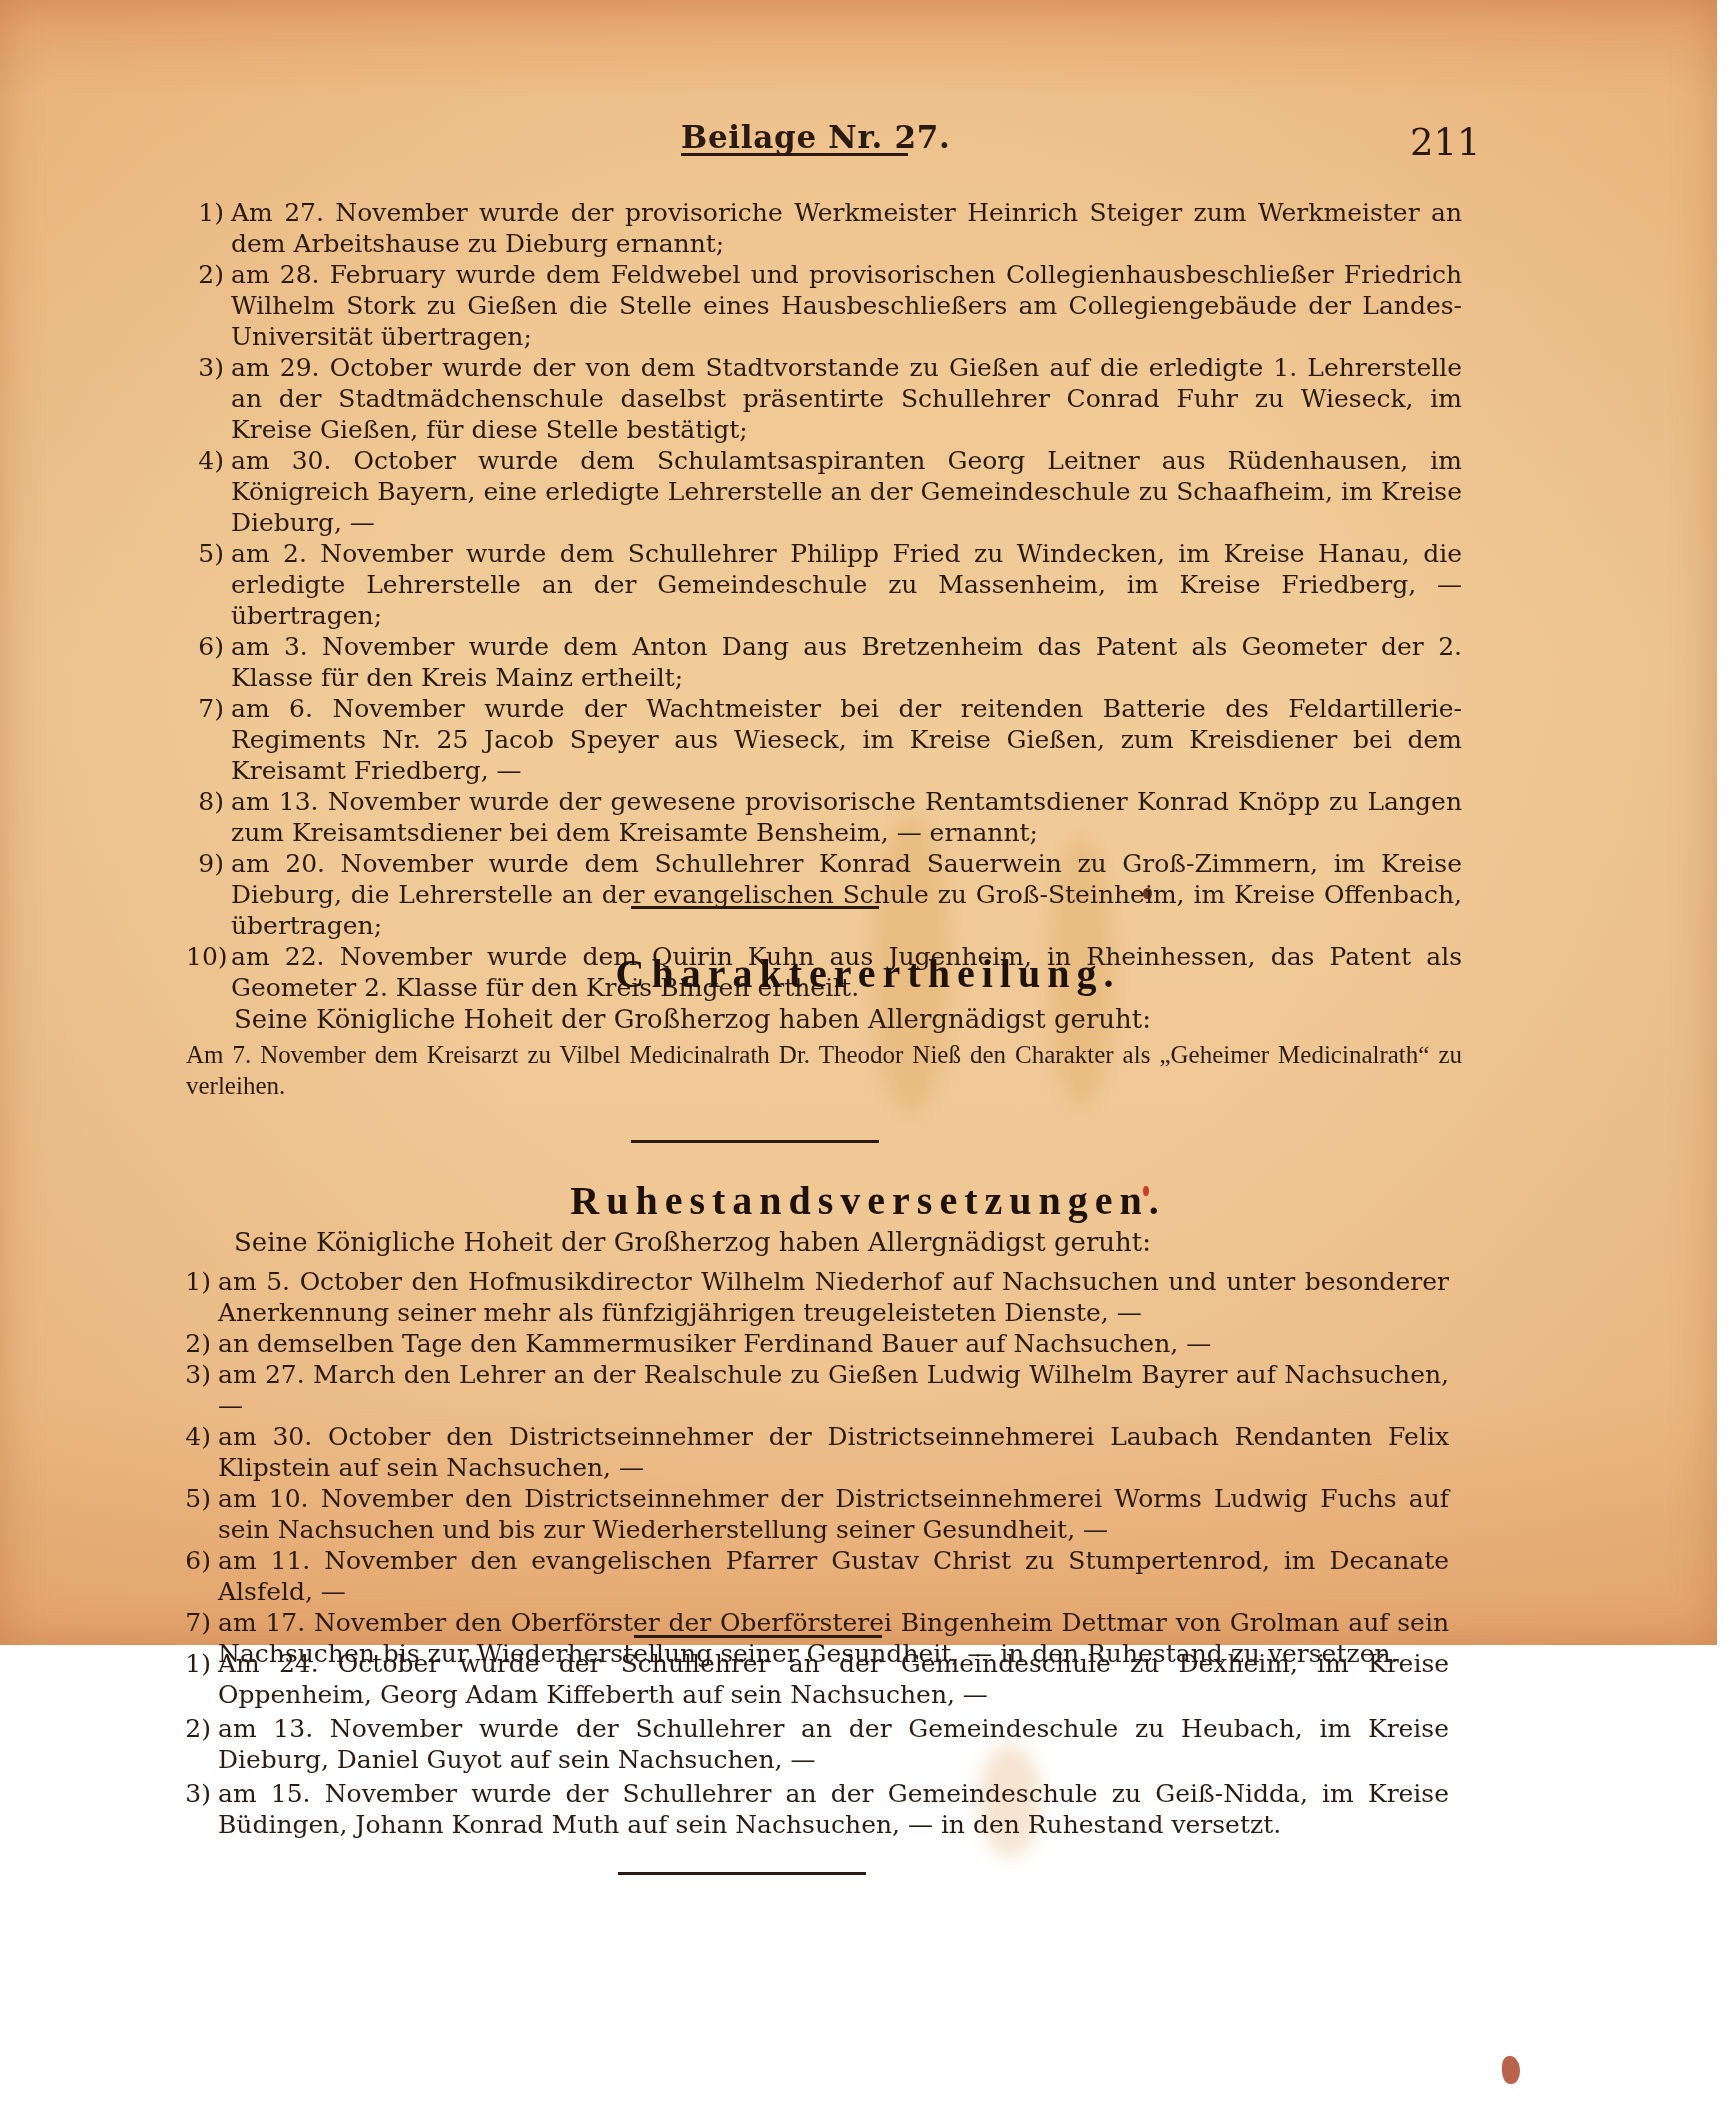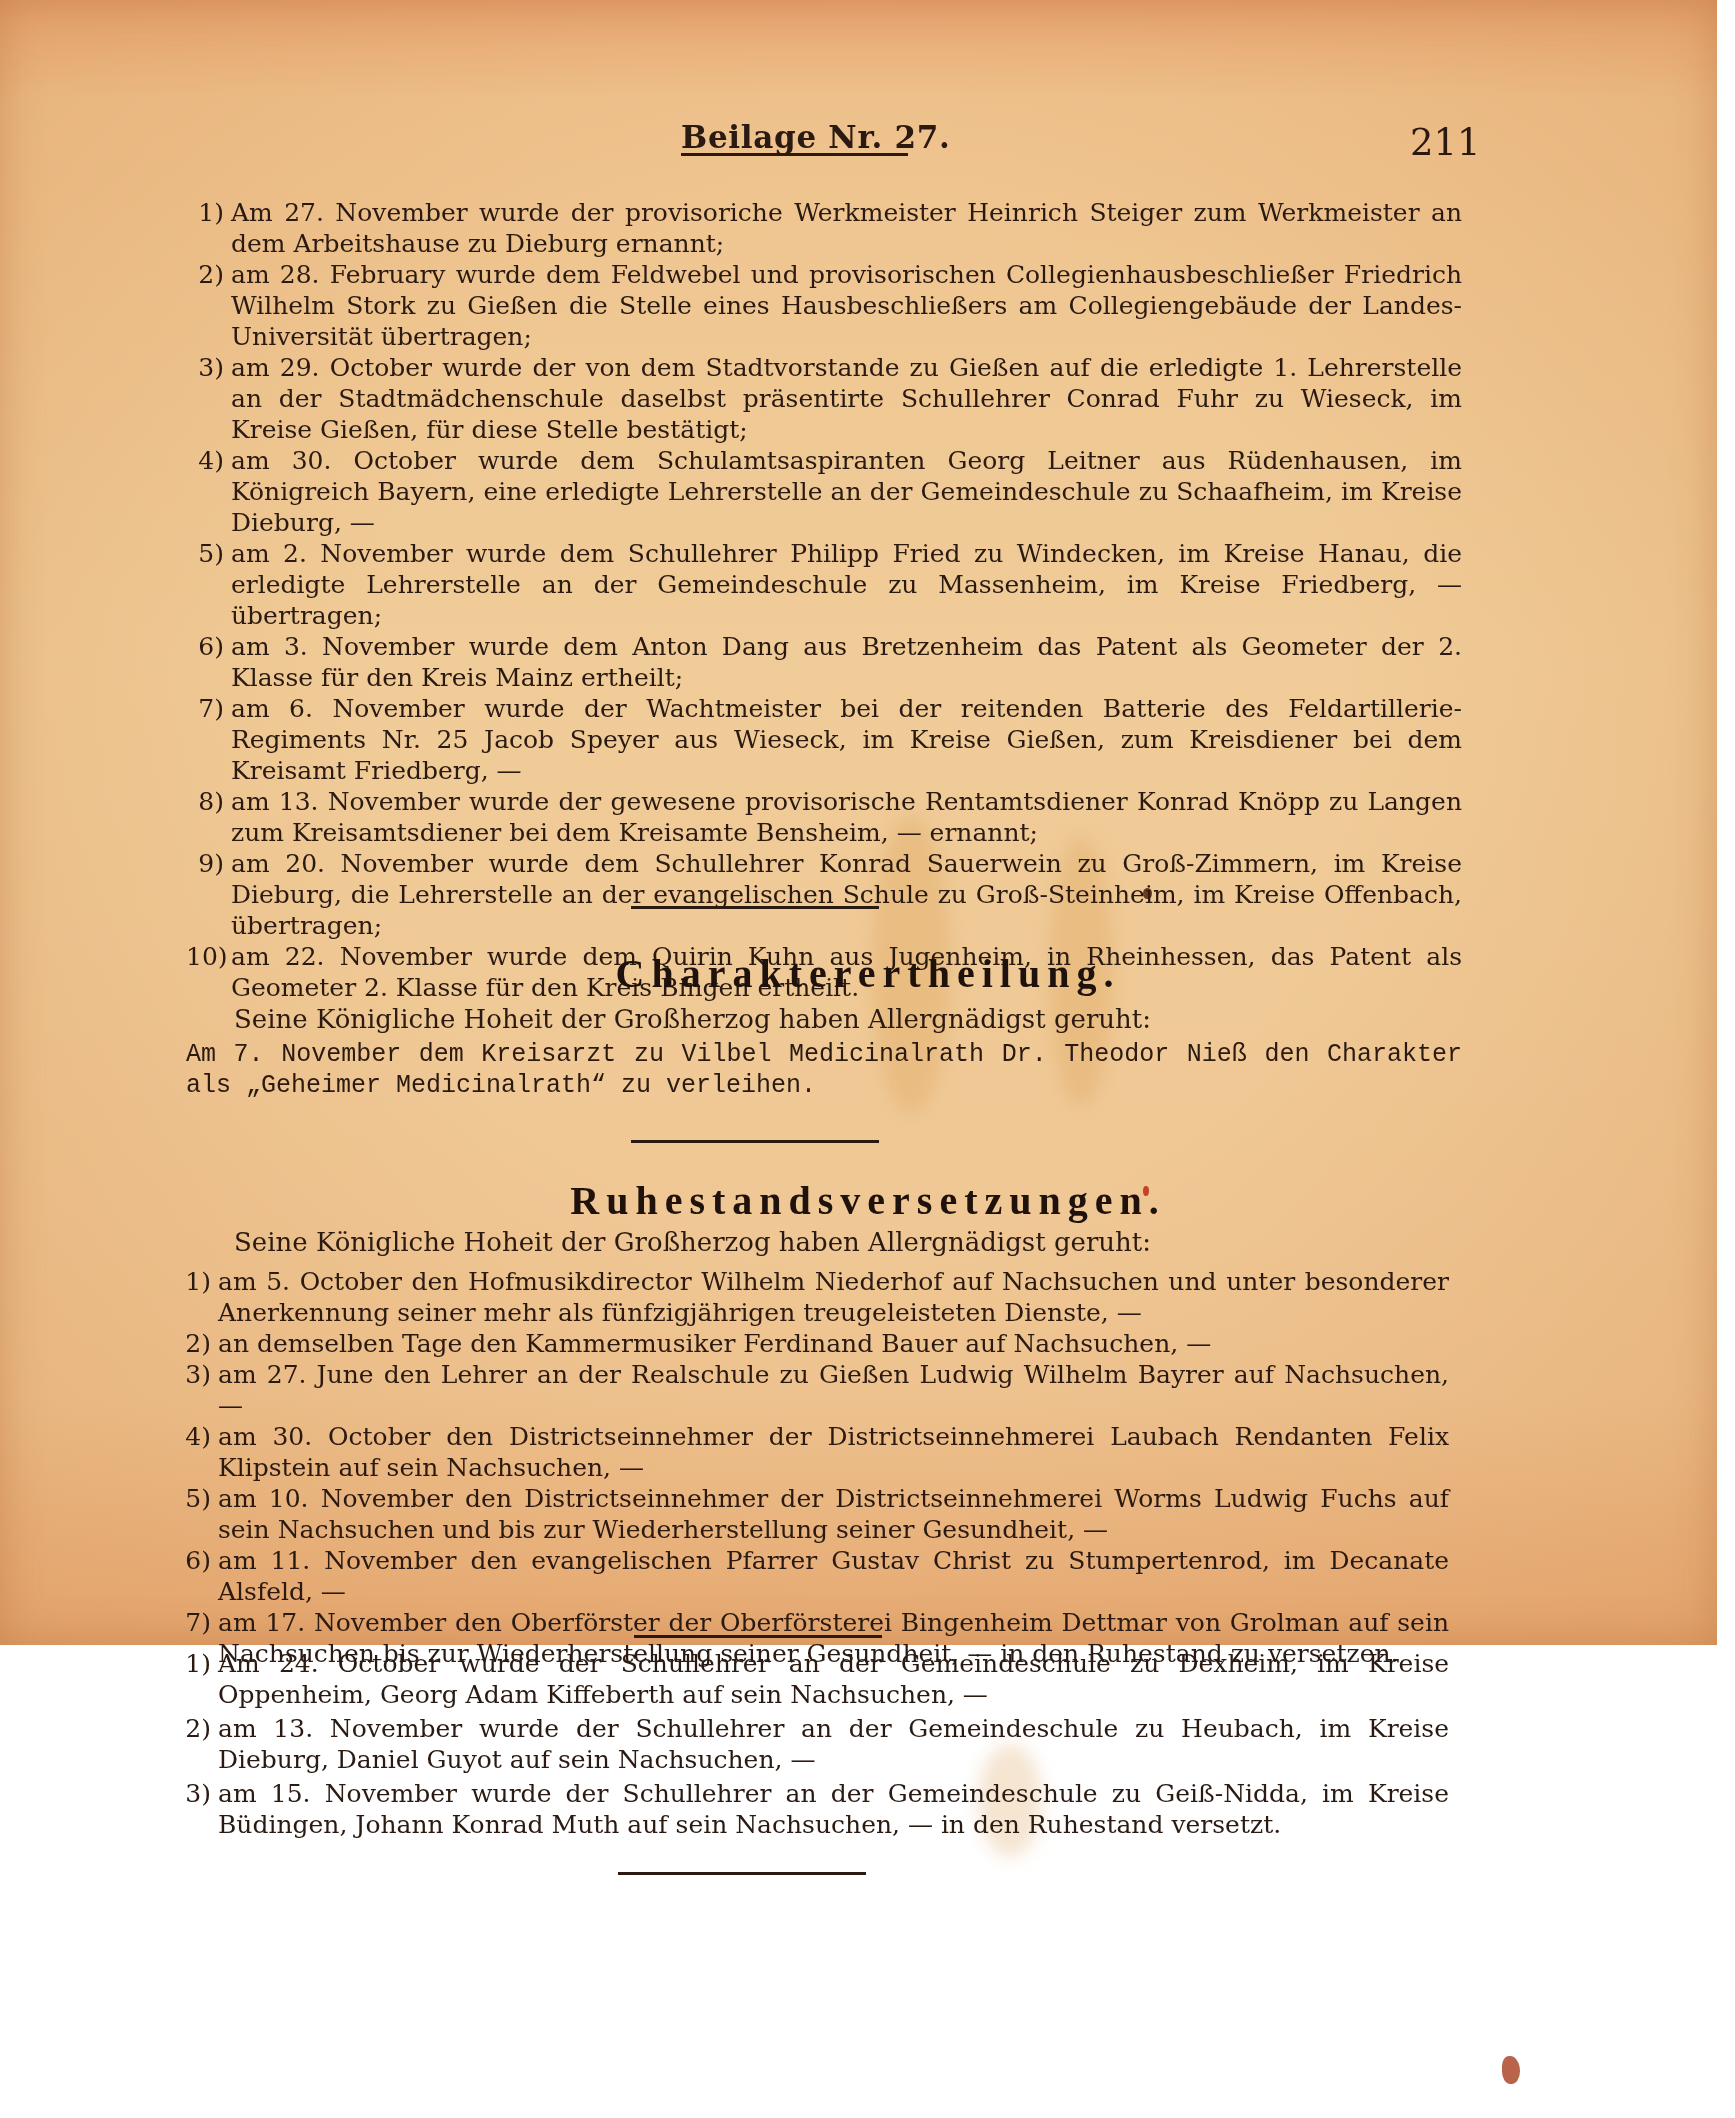--- a/index.html
+++ b/index.html
@@ -52,21 +52,21 @@
       font-family: Liberation Serif, serif;
       font-weight: bold; color: #1f120c; font-size: 40px; letter-spacing: 7px;
     }
     .intro {
       position: absolute; left: 234px; font-size: 26px; color: #2a1a12;
       font-family: "DejaVu Serif", "Liberation Serif", serif;
     }
     .para {
       position: absolute; left: 186px; width: 1276px; font-size: 25px; line-height: 31px;
       color: #2a1a12; text-align: justify;
-      font-family: Liberation Mono, monospace;
+      font-family: Liberation Serif, serif;
     }
   </style>
 </head>
 <body>
 
 <div class="page">
   <div class="stain" style="left:872px;top:815px;width:78px;height:298px;"></div>
   <div class="stain" style="left:1049px;top:837px;width:64px;height:269px;"></div>
   <div class="stain" style="left:978px;top:1744px;width:64px;height:113px;"></div>
   <div class="fleck" style="left:1143px;top:888px;width:8.5px;height:11.3px;background:#6b3a20;"></div>
@@ -137,21 +137,21 @@
     <div class="entry">
         <span class="num">1)</span>
         <span class="body">am 5. October den Hofmusikdirector Wilhelm Niederhof auf Nachsuchen und unter besonderer Anerkennung seiner mehr als fünfzigjährigen treugeleisteten Dienste, —</span>
       </div>
     <div class="entry">
         <span class="num">2)</span>
         <span class="body">an demselben Tage den Kammermusiker Ferdinand Bauer auf Nachsuchen, —</span>
       </div>
     <div class="entry">
         <span class="num">3)</span>
-        <span class="body">am 27. June den Lehrer an der Realschule zu Gießen Ludwig Wilhelm Bayrer auf Nachsuchen, —</span>
+        <span class="body">am 27. March den Lehrer an der Realschule zu Gießen Ludwig Wilhelm Bayrer auf Nachsuchen, —</span>
       </div>
     <div class="entry">
         <span class="num">4)</span>
         <span class="body">am 30. October den Districtseinnehmer der Districtseinnehmerei Laubach Rendanten Felix Klipstein auf sein Nachsuchen, —</span>
       </div>
     <div class="entry">
         <span class="num">5)</span>
         <span class="body">am 10. November den Districtseinnehmer der Districtseinnehmerei Worms Ludwig Fuchs auf sein Nachsuchen und bis zur Wiederherstellung seiner Gesundheit, —</span>
       </div>
     <div class="entry">

